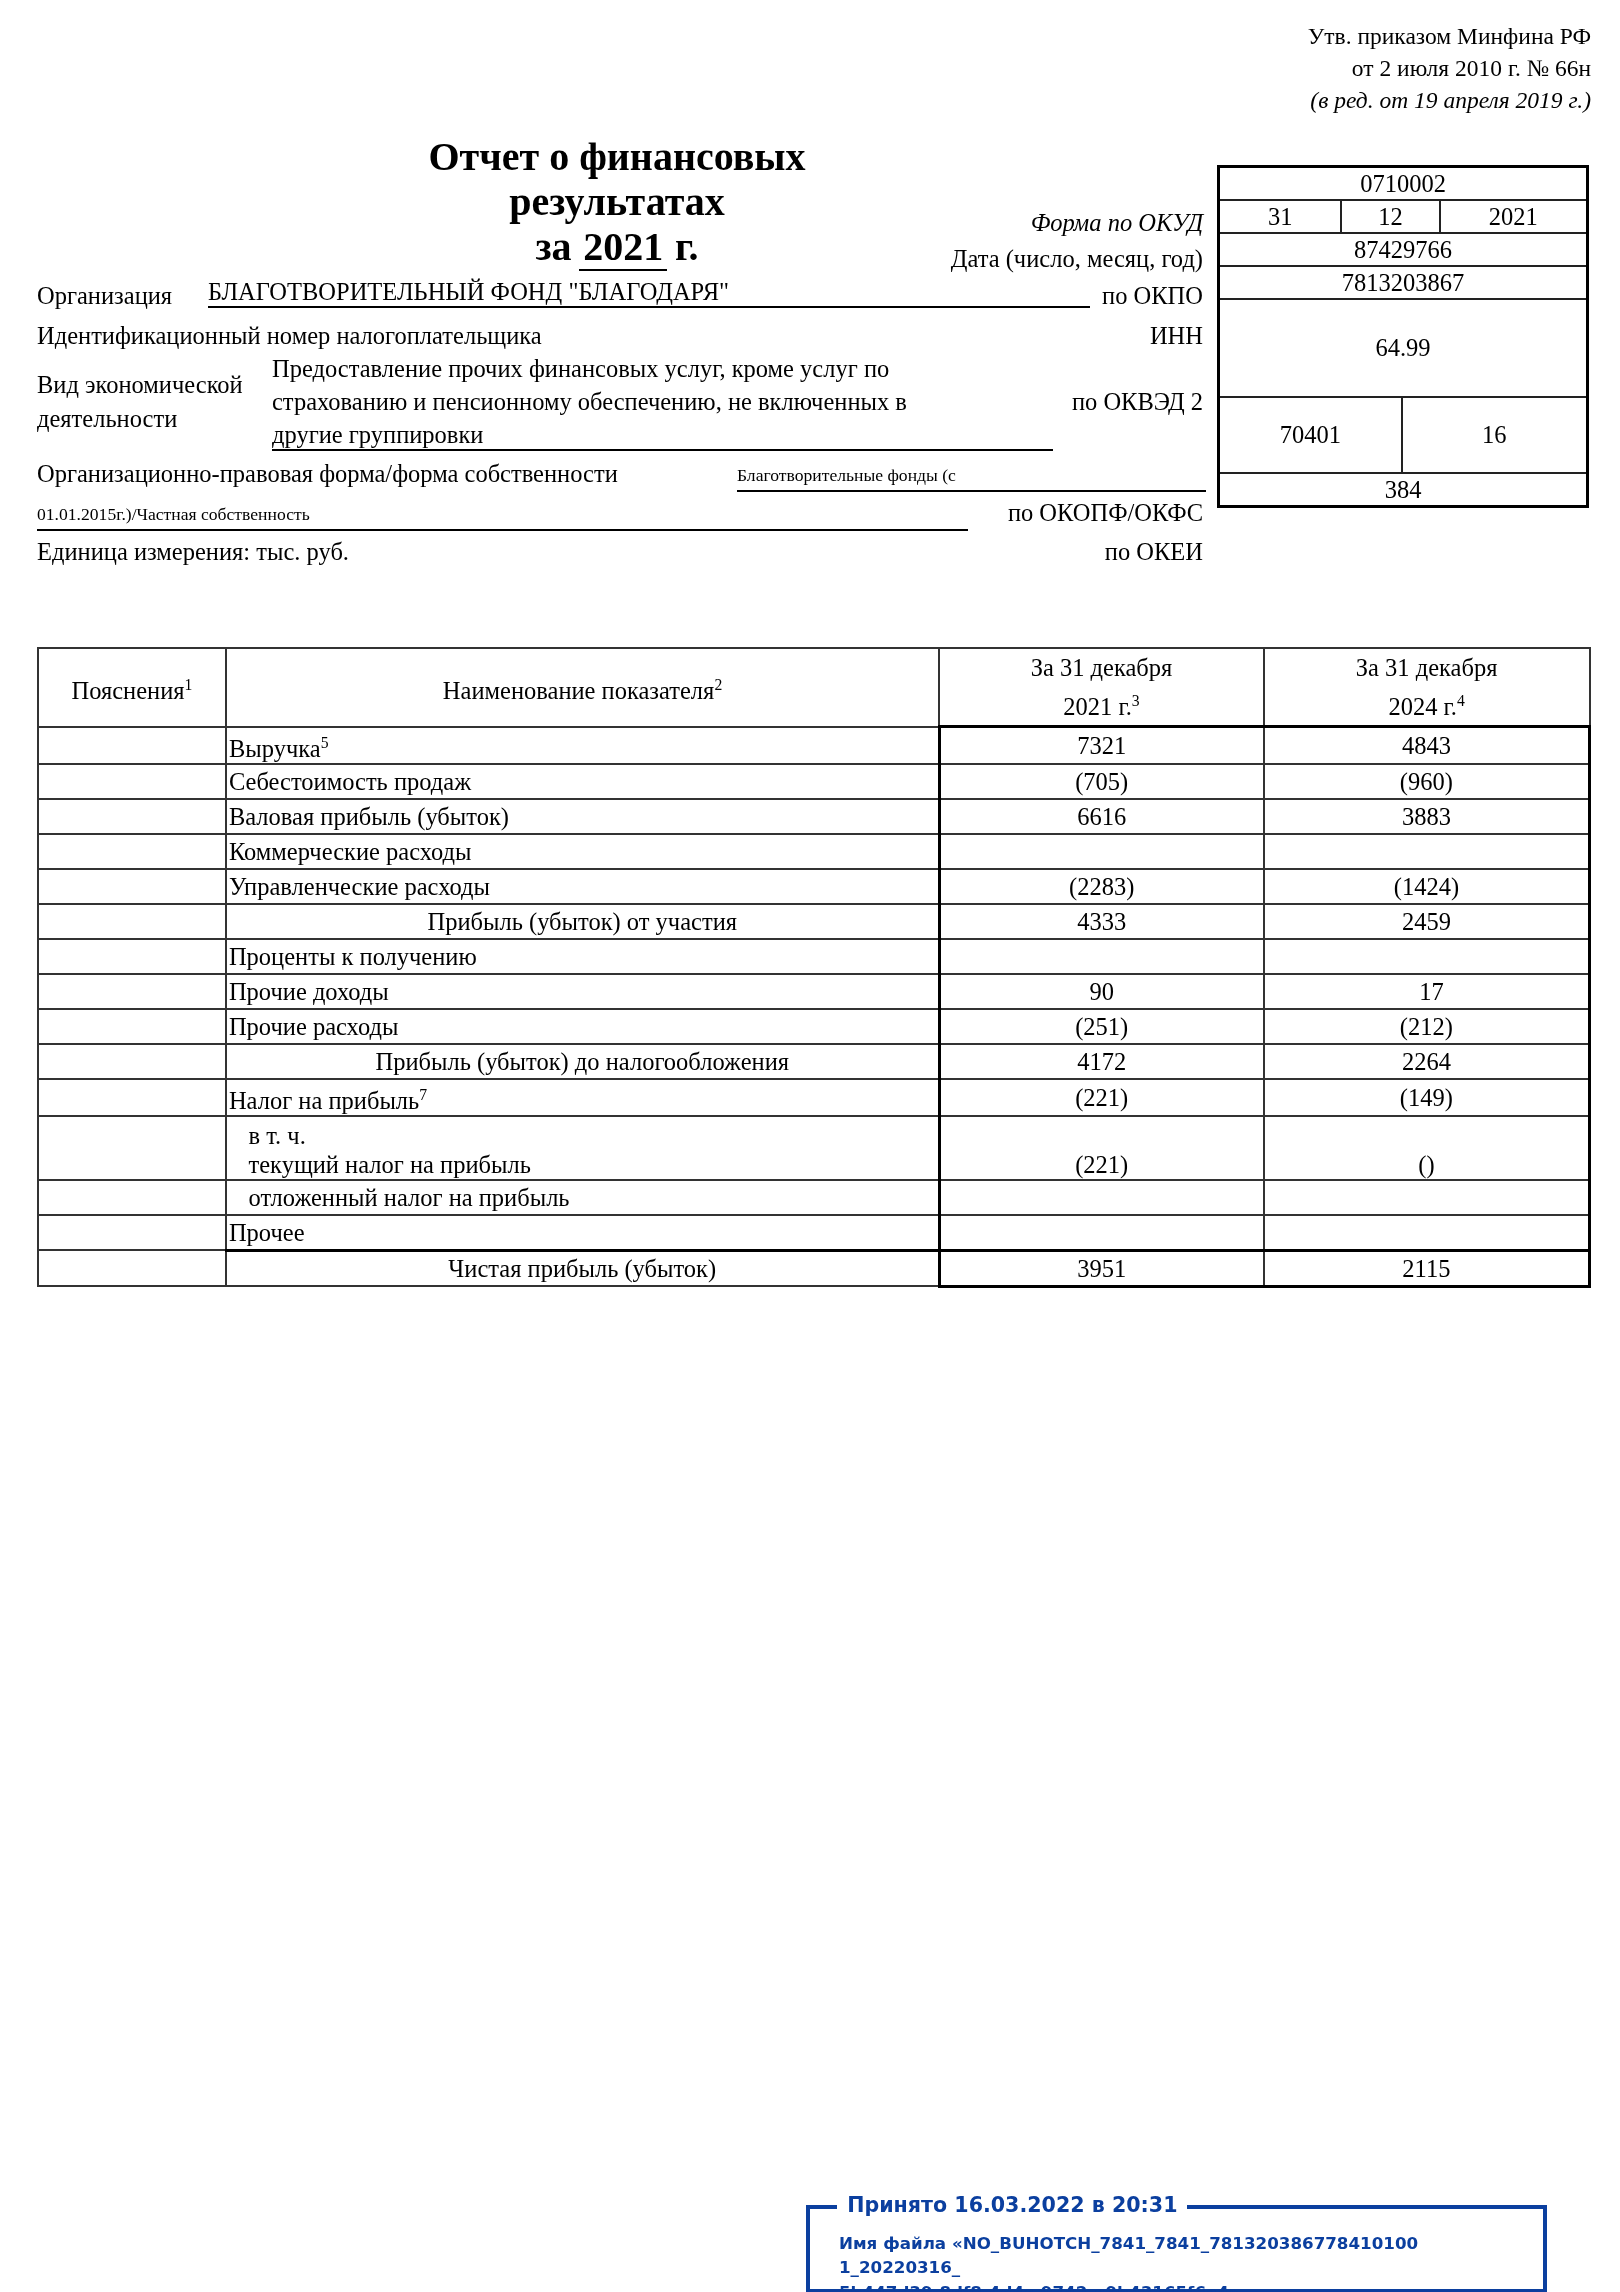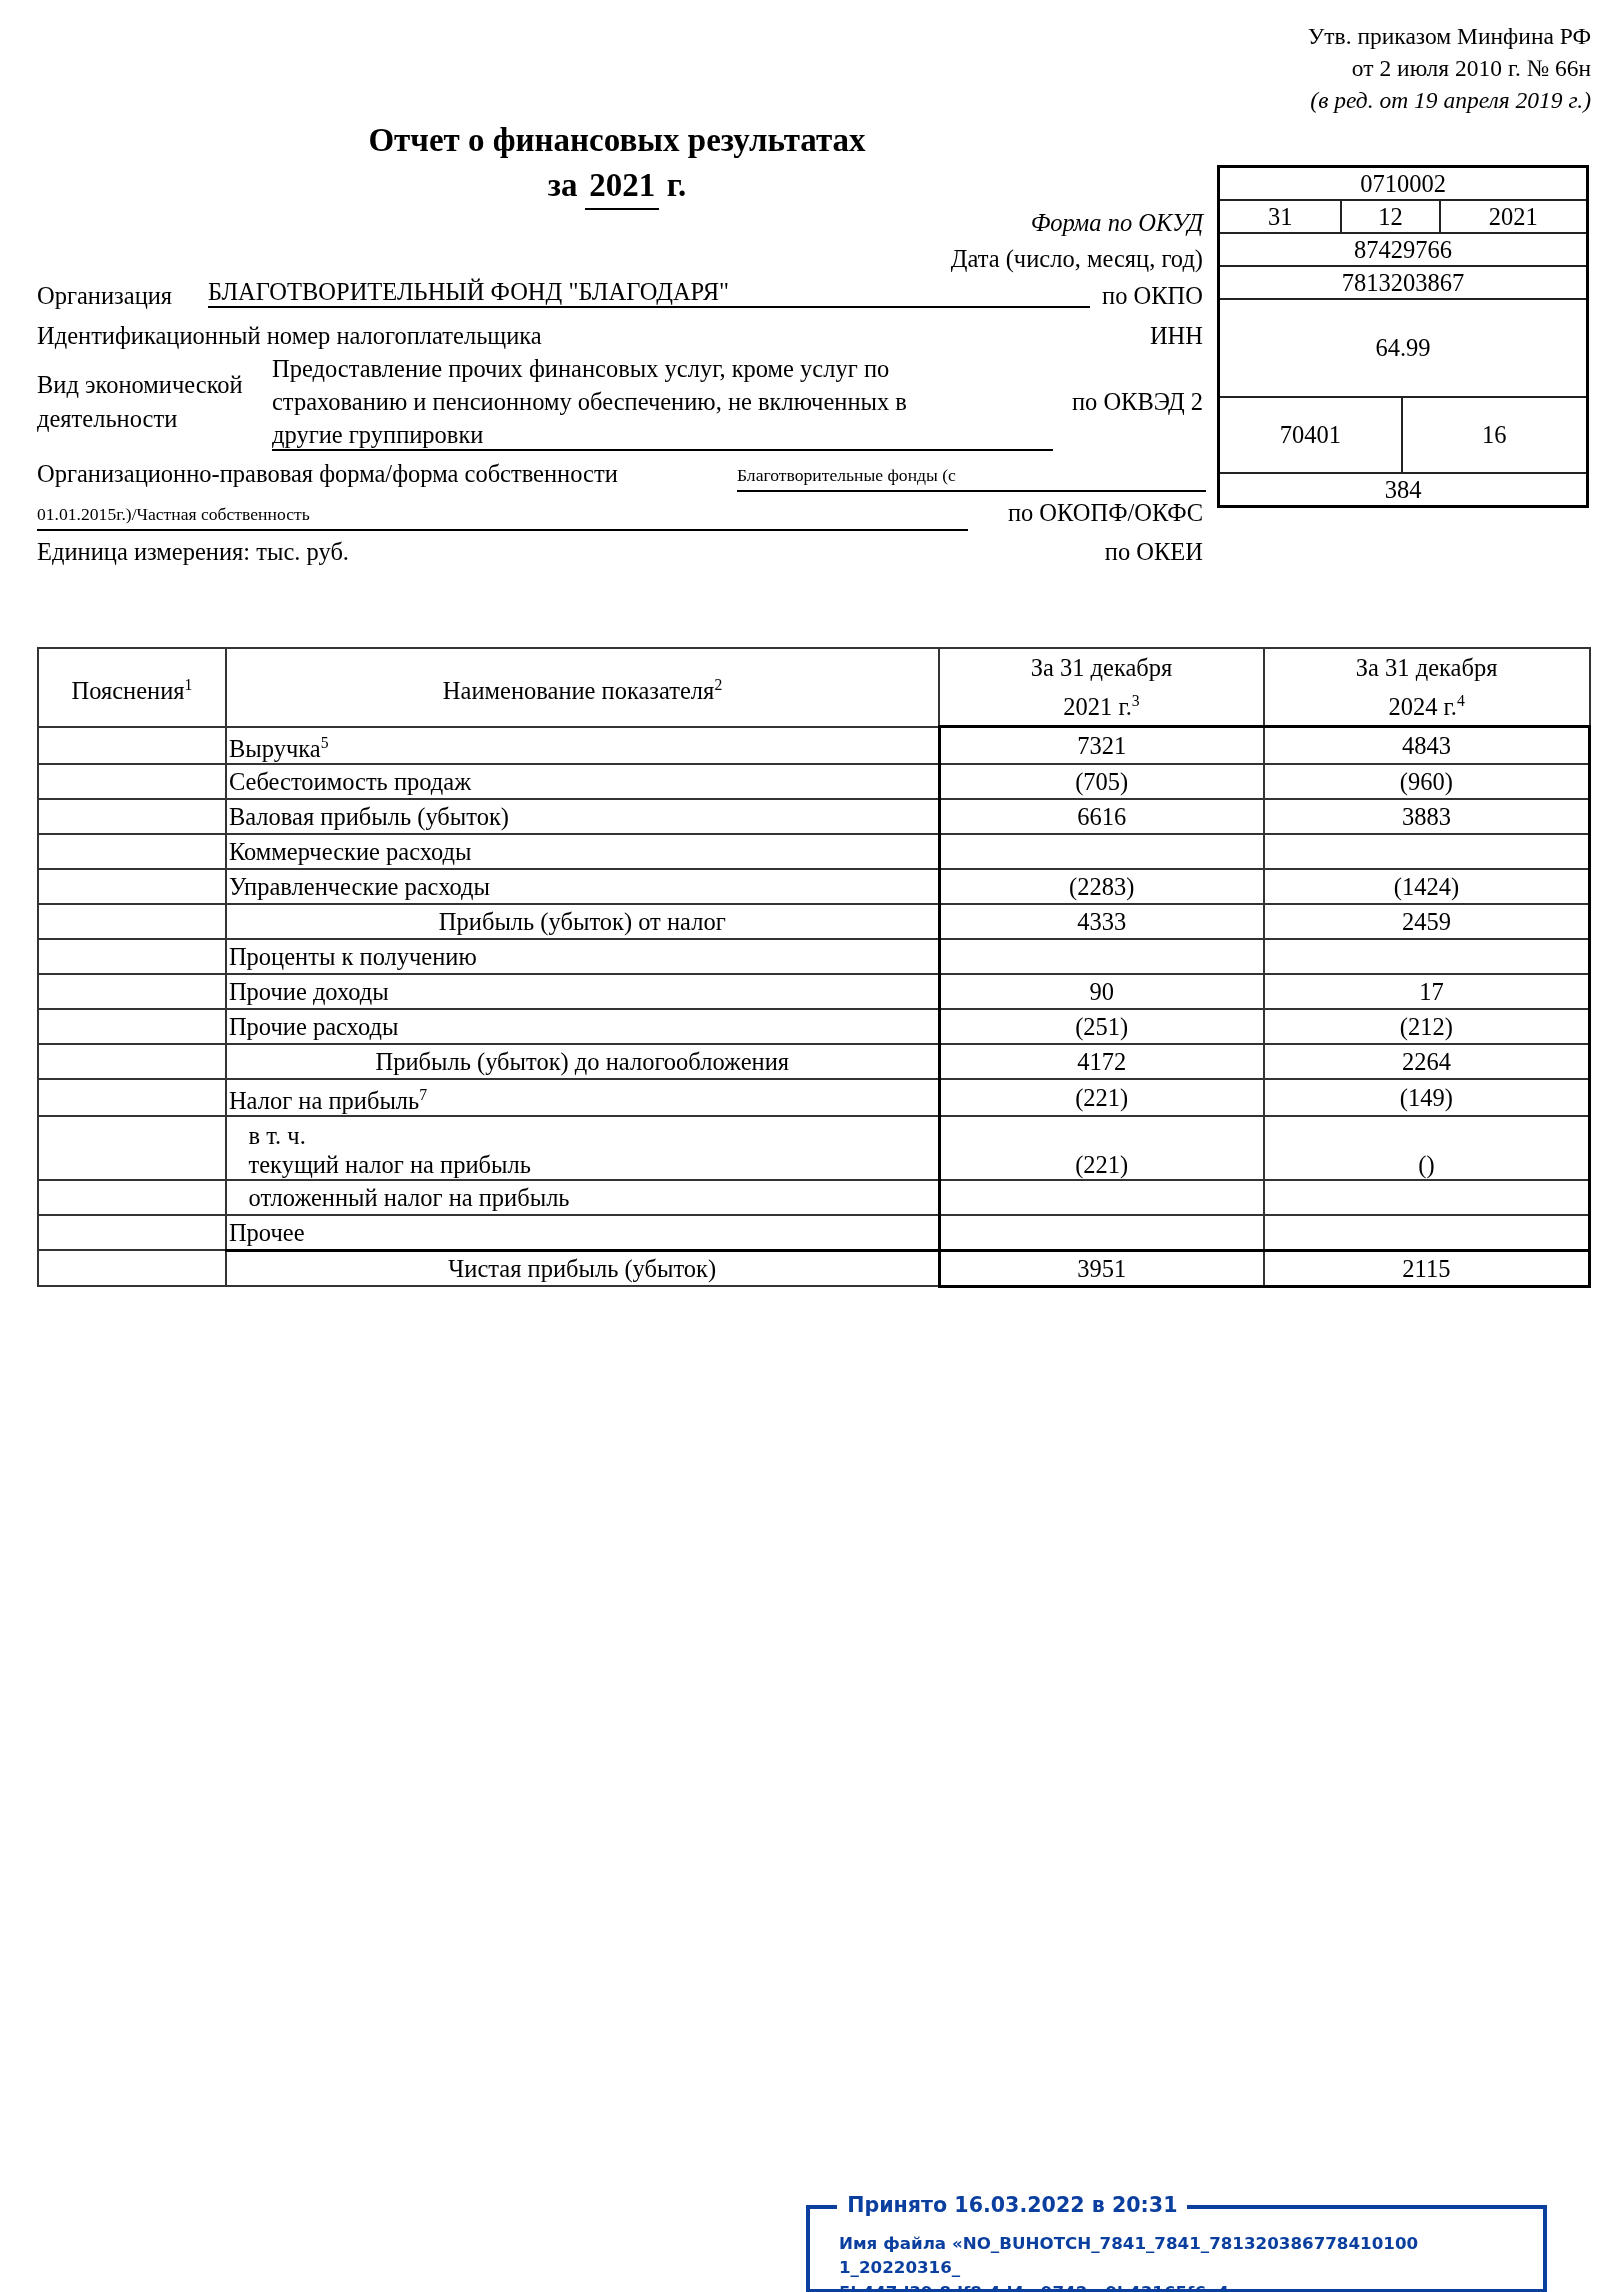--- a/index.html
+++ b/index.html
@@ -1,20 +1,20 @@
 <!DOCTYPE html>
 <html><head>
 <meta charset="utf-8">
 <style>
   html, body { margin:0; padding:0; background:#ffffff; }
   body { width:1620px; height:2293px; position:relative; font-family:"Liberation Serif", serif; color:#000; overflow:hidden; }
   .abs { position:absolute; }
   .approval { right:29px; top:19.6px; text-align:right; font-size:23.5px; line-height:32px; }
   .approval .italic { font-style:italic; }
-  .title { left:333px; width:568px; top:118px; text-align:center; font-weight:bold; font-size:33px; line-height:45px; }
+  .title { left:333px; width:568px; top:134px; text-align:center; font-weight:bold; font-size:40px; line-height:45px; }
   .title .yr { display:inline-block; border-bottom:2px solid #000; padding:0 3.9px; margin:0 7.8px; }
   .lbl { font-size:24.5px; line-height:29px; white-space:nowrap; }
   .r { text-align:right; }
   .uline { border-bottom:2px solid #000; }
   .codes { left:1217px; top:165px; width:372px; border-collapse:collapse; font-size:24.5px; }
   .codes td { border:2px solid #222; text-align:center; padding:0; height:31px; }
   .codes td.h { height:39px; border:1.5px solid #555; }
   .codes .thick-r { border-right:3.9px solid #000; }
   .main { left:37px; top:647px; width:1554px; border-collapse:collapse; font-size:24.5px; }
   .main td { border:2px solid #333; padding:0 2px; height:33px; line-height:29px; }
@@ -140,21 +140,21 @@
         <td class="v" style="border-right: 3.9px solid rgb(0, 0, 0);"></td>
       </tr>
       <tr>
         <td></td>
         <td><span>Управленческие расходы</span></td>
         <td class="v" style="border-left: 3.9px solid rgb(0, 0, 0);">(2283)</td>
         <td class="v" style="border-right: 3.9px solid rgb(0, 0, 0);">(1424)</td>
       </tr>
       <tr>
         <td></td>
-        <td class="c"><span>Прибыль (убыток) от налог</span></td>
+        <td class="c"><span>Прибыль (убыток) от участия</span></td>
         <td class="v" style="border-left: 3.9px solid rgb(0, 0, 0);">4333</td>
         <td class="v" style="border-right: 3.9px solid rgb(0, 0, 0);">2459</td>
       </tr>
       <tr>
         <td></td>
         <td><span>Проценты к получению</span></td>
         <td class="v" style="border-left: 3.9px solid rgb(0, 0, 0);"></td>
         <td class="v" style="border-right: 3.9px solid rgb(0, 0, 0);"></td>
       </tr>
       <tr>

